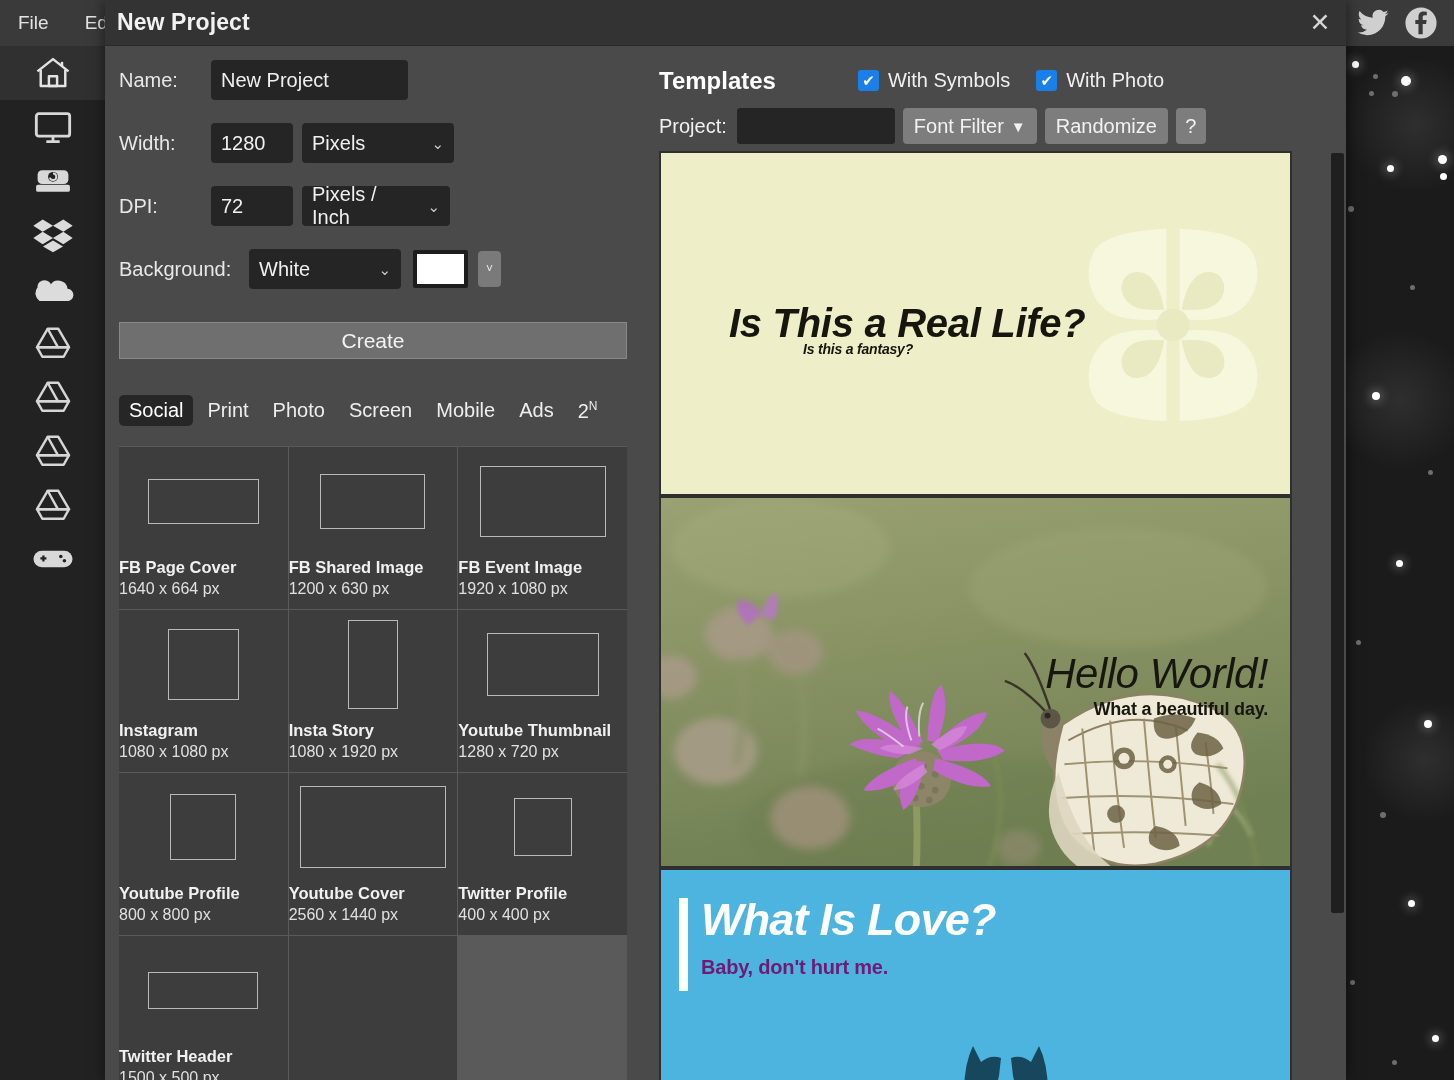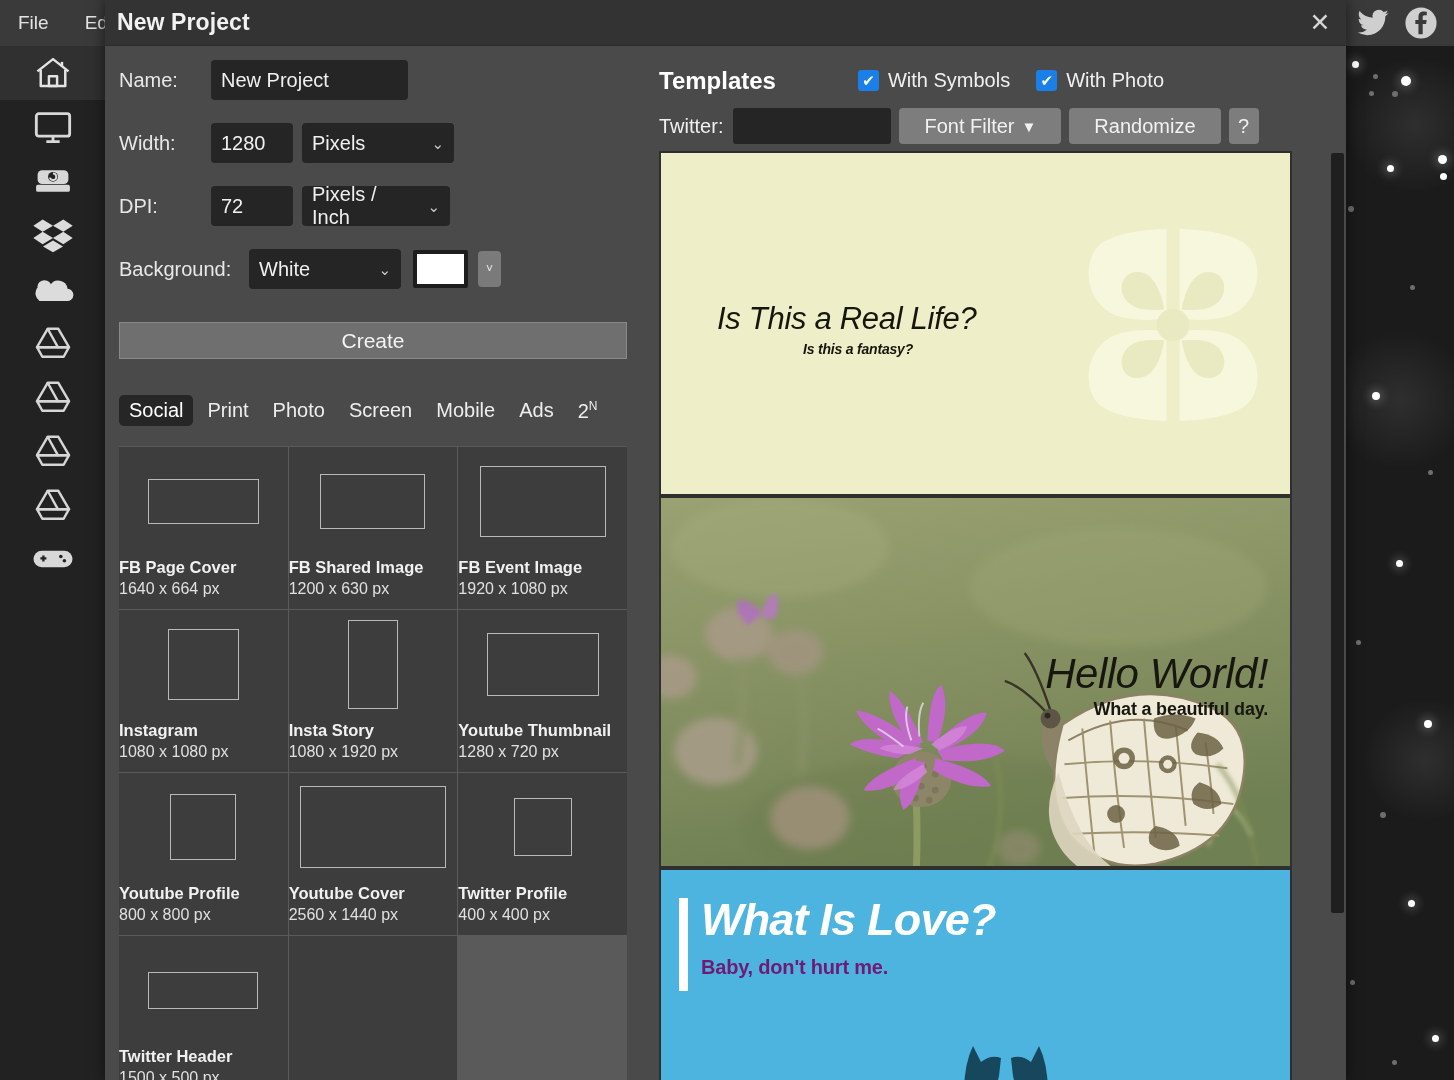--- a/index.html
+++ b/index.html
@@ -221,21 +221,21 @@
   #kw-input {
     width: 158px; height: 36px;
     background: #252525; border: none; border-radius: 3px;
     color: #f0f0f0; font-size: 18px; padding: 0 8px;
     font-family: "Liberation Sans", sans-serif; outline: none;
   }
   .tb-btn {
     background: #7d7d7d; border-radius: 4px;
     color: #f2f2f2; font-size: 20px;
     height: 36px; display: flex; align-items: center; justify-content: center;
-    padding: 0 25px; margin-left: 8px;
+    padding: 0 11px; margin-left: 8px;
   }
   .tb-btn .dn { font-size: 15px; margin-left: 7px; }
   #help-btn { width: 30px; padding: 0; }
 
   #tpl-scroll {
     flex: 1 1 auto; position: relative; min-height: 0;
     margin-top: 2px; padding-right: 0;
     display: flex;
   }
   #tpl-list { flex: 1 1 auto; min-width: 0; }
@@ -245,22 +245,22 @@
     overflow: hidden;
     background: #3a3a3a;
   }
   #card1 { height: 345px; background: #eeeec8; }
   #card2 { height: 372px; }
   #card3 { height: 225px; background: #4db4e0; }
 
   
   #flower { position: absolute; right: 8px; top: 62px; width: 218px; height: 220px; }
   #card1-title {
-    position: absolute; left: 56px; top: 148px;
-    color: #16160f; font-size: 31px; font-weight: normal;
+    position: absolute; left: 68px; top: 148px;
+    color: #16160f; font-size: 40px; font-weight: bold;
     font-style: italic; letter-spacing: -.3px;
   }
   #card1-sub {
     position: absolute; left: 142px; top: 188px;
     color: #16160f; font-size: 14px; font-weight: bold;
     font-style: italic; letter-spacing: -.2px;
   }
 
   
   #meadow { position: absolute; inset: 0; }
@@ -603,21 +603,21 @@
           <div class="chkbox">✔</div>
           <div class="chk-label">With Symbols</div>
         </div>
         <div class="chk-group second">
           <div class="chkbox">✔</div>
           <div class="chk-label">With Photo</div>
         </div>
       </div>
 
       <div id="tpl-toolbar">
-        <div id="kw-label">Twitter:</div>
+        <div id="kw-label">Project:</div>
         <input id="kw-input" type="text" value="" style="">
         <div class="tb-btn">
           <span>Font Filter</span>
           <span class="dn">▼</span>
         </div>
         <div class="tb-btn">Randomize</div>
         <div class="tb-btn" id="help-btn">?</div>
       </div>
 
       <div id="tpl-scroll">

